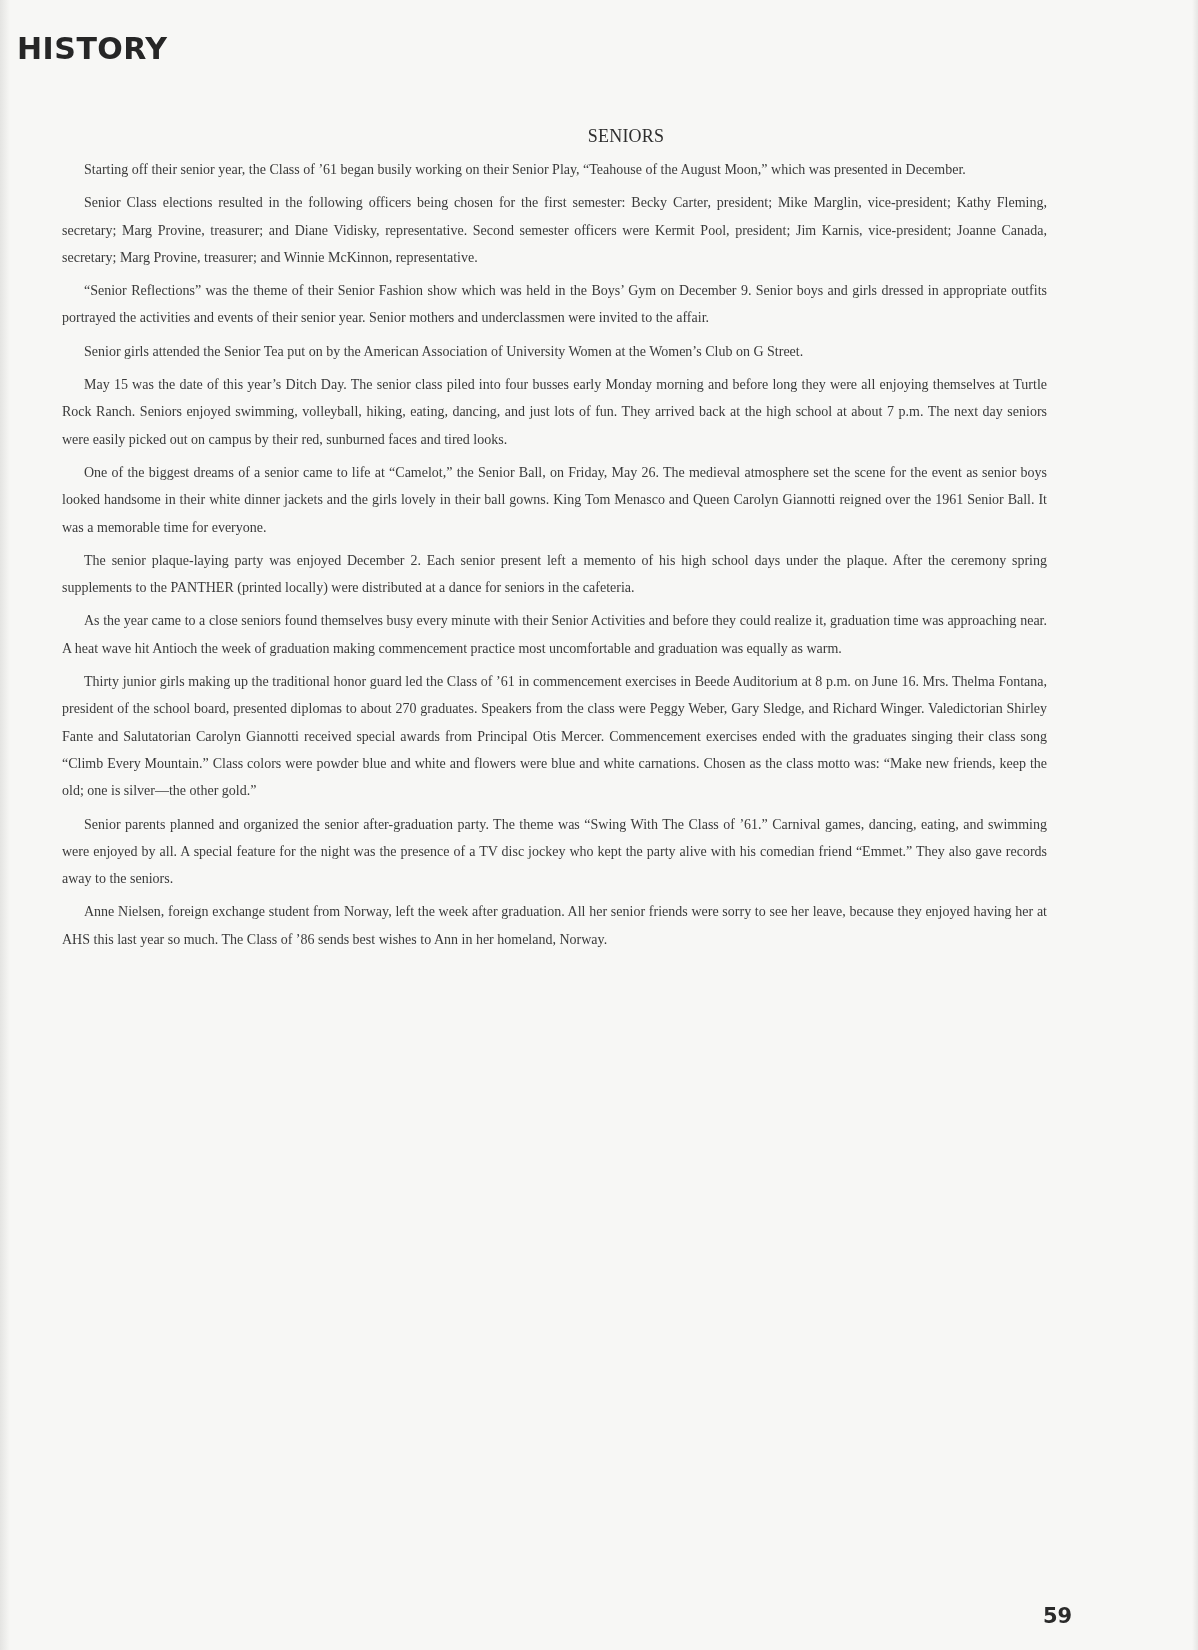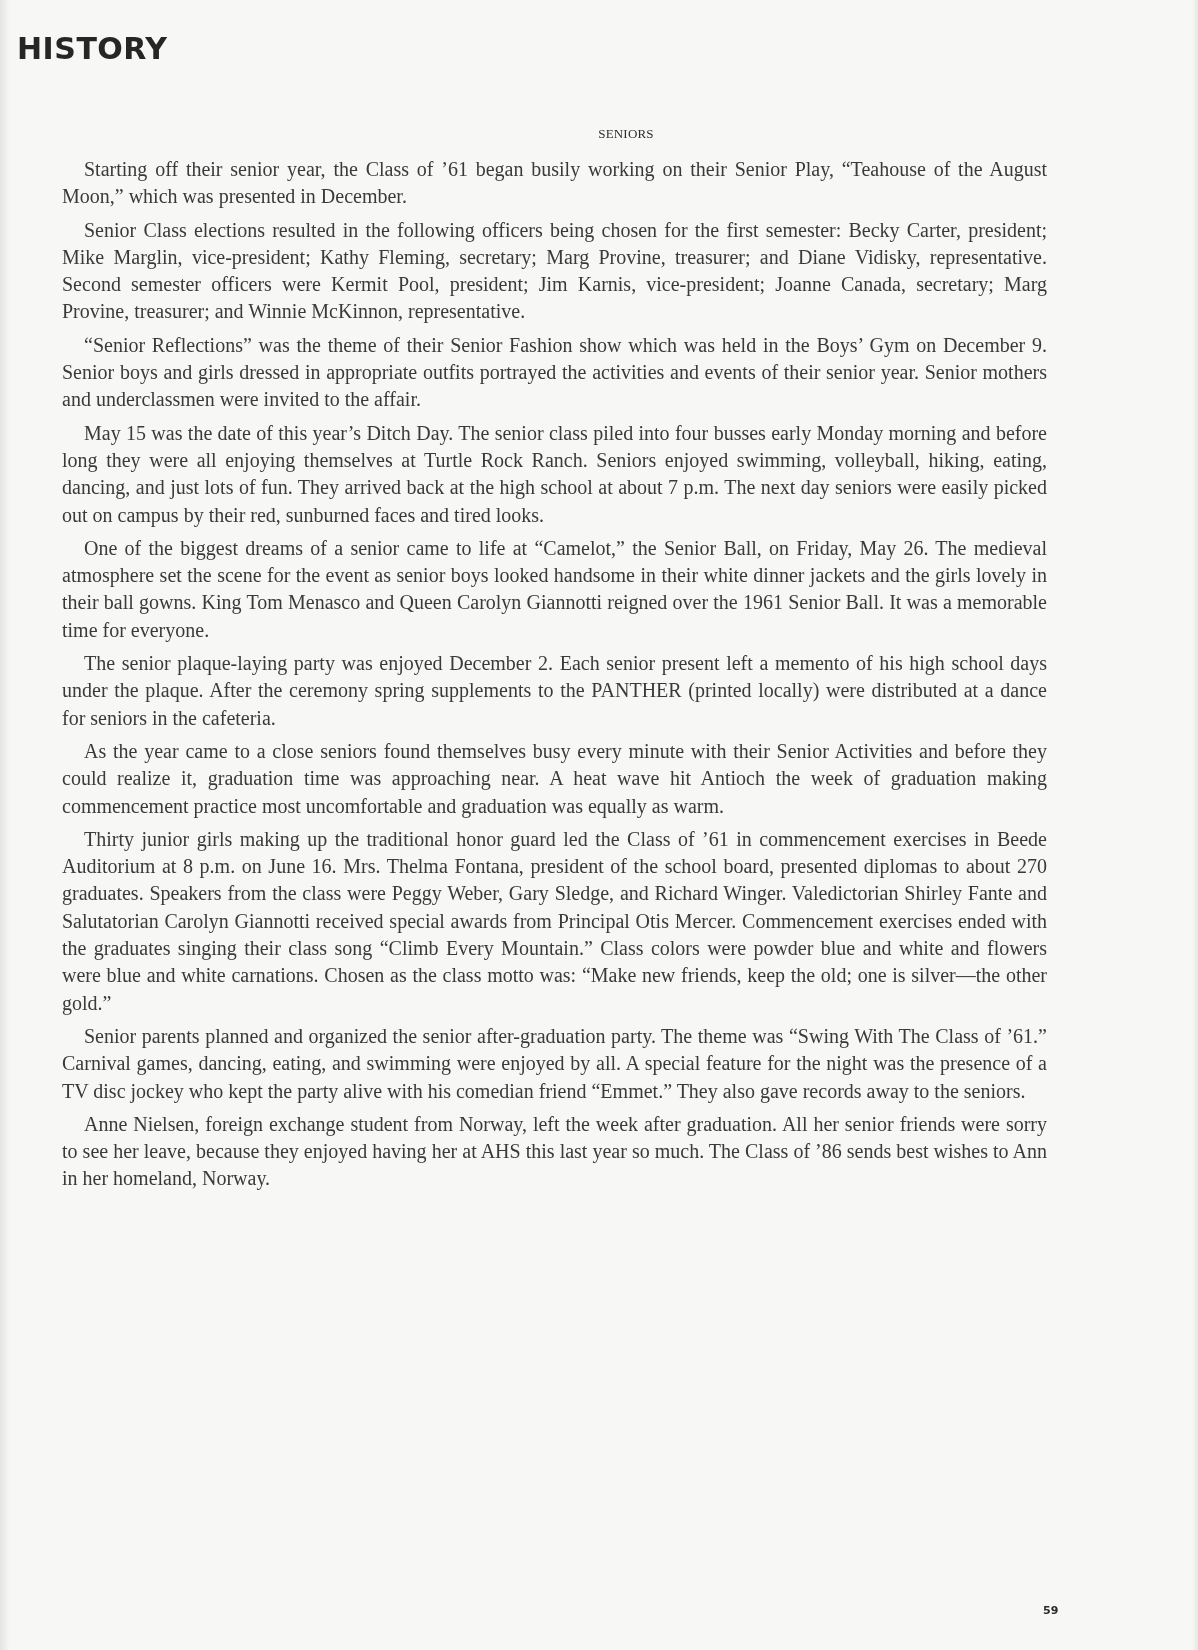--- a/index.html
+++ b/index.html
@@ -45,63 +45,64 @@
       position: absolute;
       left: 0;
       width: 1198px;
       top: 126px;
       margin: 0;
       padding-left: 54px;
       box-sizing: border-box;
       text-align: center;
       font-family: "Liberation Serif", serif;
       font-weight: normal;
-      font-size: 13px;
+      font-size: 18px;
       color: #2e2e2e;
       letter-spacing: 0.2px;
     }
     .body-text {
       position: absolute;
       left: 62px;
       top: 156px;
       width: 985px;
       font-family: "Liberation Serif", serif;
-      font-size: 20px;
+      font-size: 14px;
       line-height: 27.3px;
       color: #3a3a3a;
       text-align: justify;
     }
     .body-text p {
       margin: 0 0 6px 0;
       text-indent: 22px;
     }
     .page-number {
       position: absolute;
       left: 1043px;
       top: 1604px;
       font-family: "DejaVu Sans", sans-serif;
       font-weight: bold;
-      font-size: 11px;
+      font-size: 21px;
       color: #2a2a2a;
     }
   </style>
 </head>
 <body>
 
 <div class="page-edge"></div>
 <div class="right-edge"></div>
 
 <h1 class="page-title">HISTORY</h1>
 
 <h2 class="section-heading">SENIORS</h2>
 
 <div class="body-text">
   <p>Starting off their senior year, the Class of ’61 began busily working on their Senior Play, “Teahouse of the August Moon,” which was presented in December.</p>
   <p>Senior Class elections resulted in the following officers being chosen for the first semester: Becky Carter, president; Mike Marglin, vice-president; Kathy Fleming, secretary; Marg Provine, treasurer; and Diane Vidisky, representative. Second semester officers were Kermit Pool, president; Jim Karnis, vice-president; Joanne Canada, secretary; Marg Provine, treasurer; and Winnie McKinnon, representative.</p>
   <p>“Senior Reflections” was the theme of their Senior Fashion show which was held in the Boys’ Gym on December 9. Senior boys and girls dressed in appropriate outfits portrayed the activities and events of their senior year. Senior mothers and underclassmen were invited to the affair.</p>
+  <p>Senior girls attended the Senior Tea put on by the American Association of University Women at the Women’s Club on G Street.</p>
   <p>May 15 was the date of this year’s Ditch Day. The senior class piled into four busses early Monday morning and before long they were all enjoying themselves at Turtle Rock Ranch. Seniors enjoyed swimming, volleyball, hiking, eating, dancing, and just lots of fun. They arrived back at the high school at about 7 p.m. The next day seniors were easily picked out on campus by their red, sunburned faces and tired looks.</p>
   <p>One of the biggest dreams of a senior came to life at “Camelot,” the Senior Ball, on Friday, May 26. The medieval atmosphere set the scene for the event as senior boys looked handsome in their white dinner jackets and the girls lovely in their ball gowns. King Tom Menasco and Queen Carolyn Giannotti reigned over the 1961 Senior Ball. It was a memorable time for everyone.</p>
   <p>The senior plaque-laying party was enjoyed December 2. Each senior present left a memento of his high school days under the plaque. After the ceremony spring supplements to the PANTHER (printed locally) were distributed at a dance for seniors in the cafeteria.</p>
   <p>As the year came to a close seniors found themselves busy every minute with their Senior Activities and before they could realize it, graduation time was approaching near. A heat wave hit Antioch the week of graduation making commencement practice most uncomfortable and graduation was equally as warm.</p>
   <p>Thirty junior girls making up the traditional honor guard led the Class of ’61 in commencement exercises in Beede Auditorium at 8 p.m. on June 16. Mrs. Thelma Fontana, president of the school board, presented diplomas to about 270 graduates. Speakers from the class were Peggy Weber, Gary Sledge, and Richard Winger. Valedictorian Shirley Fante and Salutatorian Carolyn Giannotti received special awards from Principal Otis Mercer. Commencement exercises ended with the graduates singing their class song “Climb Every Mountain.” Class colors were powder blue and white and flowers were blue and white carnations. Chosen as the class motto was: “Make new friends, keep the old; one is silver—the other gold.”</p>
   <p>Senior parents planned and organized the senior after-graduation party. The theme was “Swing With The Class of ’61.” Carnival games, dancing, eating, and swimming were enjoyed by all. A special feature for the night was the presence of a TV disc jockey who kept the party alive with his comedian friend “Emmet.” They also gave records away to the seniors.</p>
   <p>Anne Nielsen, foreign exchange student from Norway, left the week after graduation. All her senior friends were sorry to see her leave, because they enjoyed having her at AHS this last year so much. The Class of ’86 sends best wishes to Ann in her homeland, Norway.</p>
 </div>
 
 <div class="page-number">59</div>

